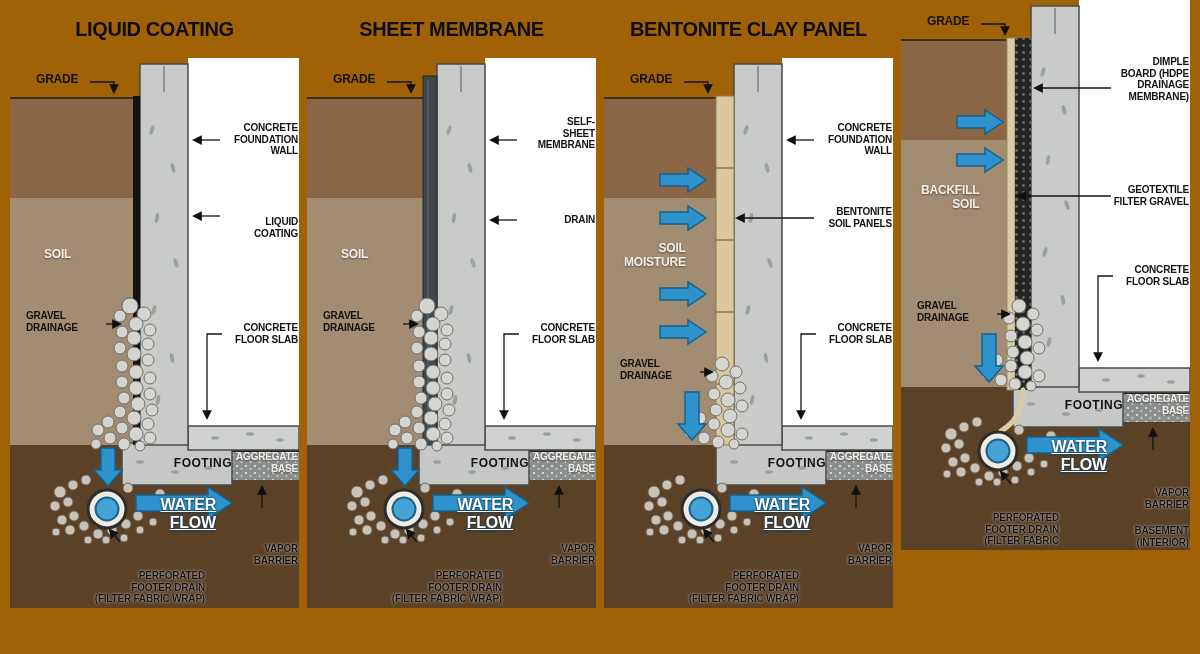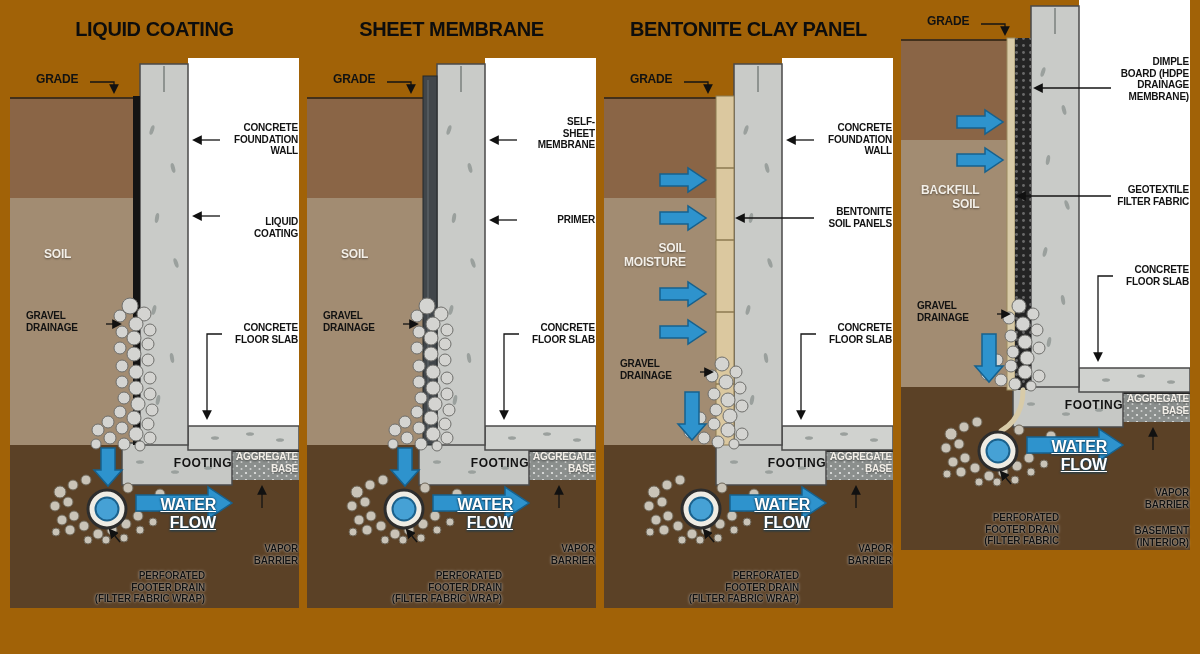--- a/index.html
+++ b/index.html
@@ -236,21 +236,21 @@
           <line x1="96" y1="266" x2="110" y2="266" marker-end="url(#ah)"></line>
           <polyline points="212,276 197,276 197,360" marker-end="url(#ah)"></polyline>
           <line x1="252" y1="450" x2="252" y2="429" marker-end="url(#ah)"></line>
           <line x1="110" y1="484" x2="100" y2="472" marker-end="url(#ah)"></line>
         </g>
       </svg>
       <div class="lbl big" style="left:26px;top:15px">GRADE</div>
       <div class="lbl" style="left:212px;top:58px;width:76px">SELF-
 SHEET
 MEMBRANE</div>
-      <div class="lbl" style="left:212px;top:156px;width:76px">PRIMER</div>
+      <div class="lbl" style="left:212px;top:156px;width:76px">DRAIN</div>
       <div class="lbl light big" style="left:34px;top:190px">SOIL</div>
       <div class="lbl rt" style="left:16px;top:252px;width:78px">GRAVEL
 DRAINAGE</div>
       <div class="lbl" style="left:212px;top:264px;width:76px">CONCRETE
 FLOOR SLAB</div>
       <div class="lbl big ctr" style="left:112px;top:399px;width:110px;letter-spacing:0.5px">FOOTING</div>
       <div class="lbl light ctr" style="left:222px;top:393px;width:66px">AGGREGATE
 BASE</div>
       <div class="lbl flow ctr" style="left:120px;top:438px;width:86px">WATER FLOW</div>
       <div class="lbl sh ctr" style="left:226px;top:453px;width:62px">VAPOR
@@ -346,21 +346,21 @@
           <line x1="252" y1="450" x2="252" y2="429" marker-end="url(#ah)"></line>
           <line x1="110" y1="484" x2="100" y2="472" marker-end="url(#ah)"></line>
         </g>
       </svg>
       <div class="lbl big" style="left:26px;top:15px">GRADE</div>
       <div class="lbl" style="left:212px;top:56px;width:76px">DIMPLE
 BOARD (HDPE
 DRAINAGE
 MEMBRANE)</div>
       <div class="lbl" style="left:212px;top:184px;width:76px">GEOTEXTILE
-FILTER FABRIC</div>
+FILTER GRAVEL</div>
       <div class="lbl light big" style="left:20px;top:184px">BACKFILL
 SOIL</div>
       <div class="lbl rt" style="left:16px;top:300px;width:78px">GRAVEL
 DRAINAGE</div>
       <div class="lbl" style="left:212px;top:264px;width:76px">CONCRETE
 FLOOR SLAB</div>
       <div class="lbl big ctr" style="left:112px;top:399px;width:110px;letter-spacing:0.5px">FOOTING</div>
       <div class="lbl light ctr" style="left:222px;top:393px;width:66px">AGGREGATE
 BASE</div>
       <div class="lbl flow ctr" style="left:120px;top:438px;width:86px">WATER FLOW</div>

